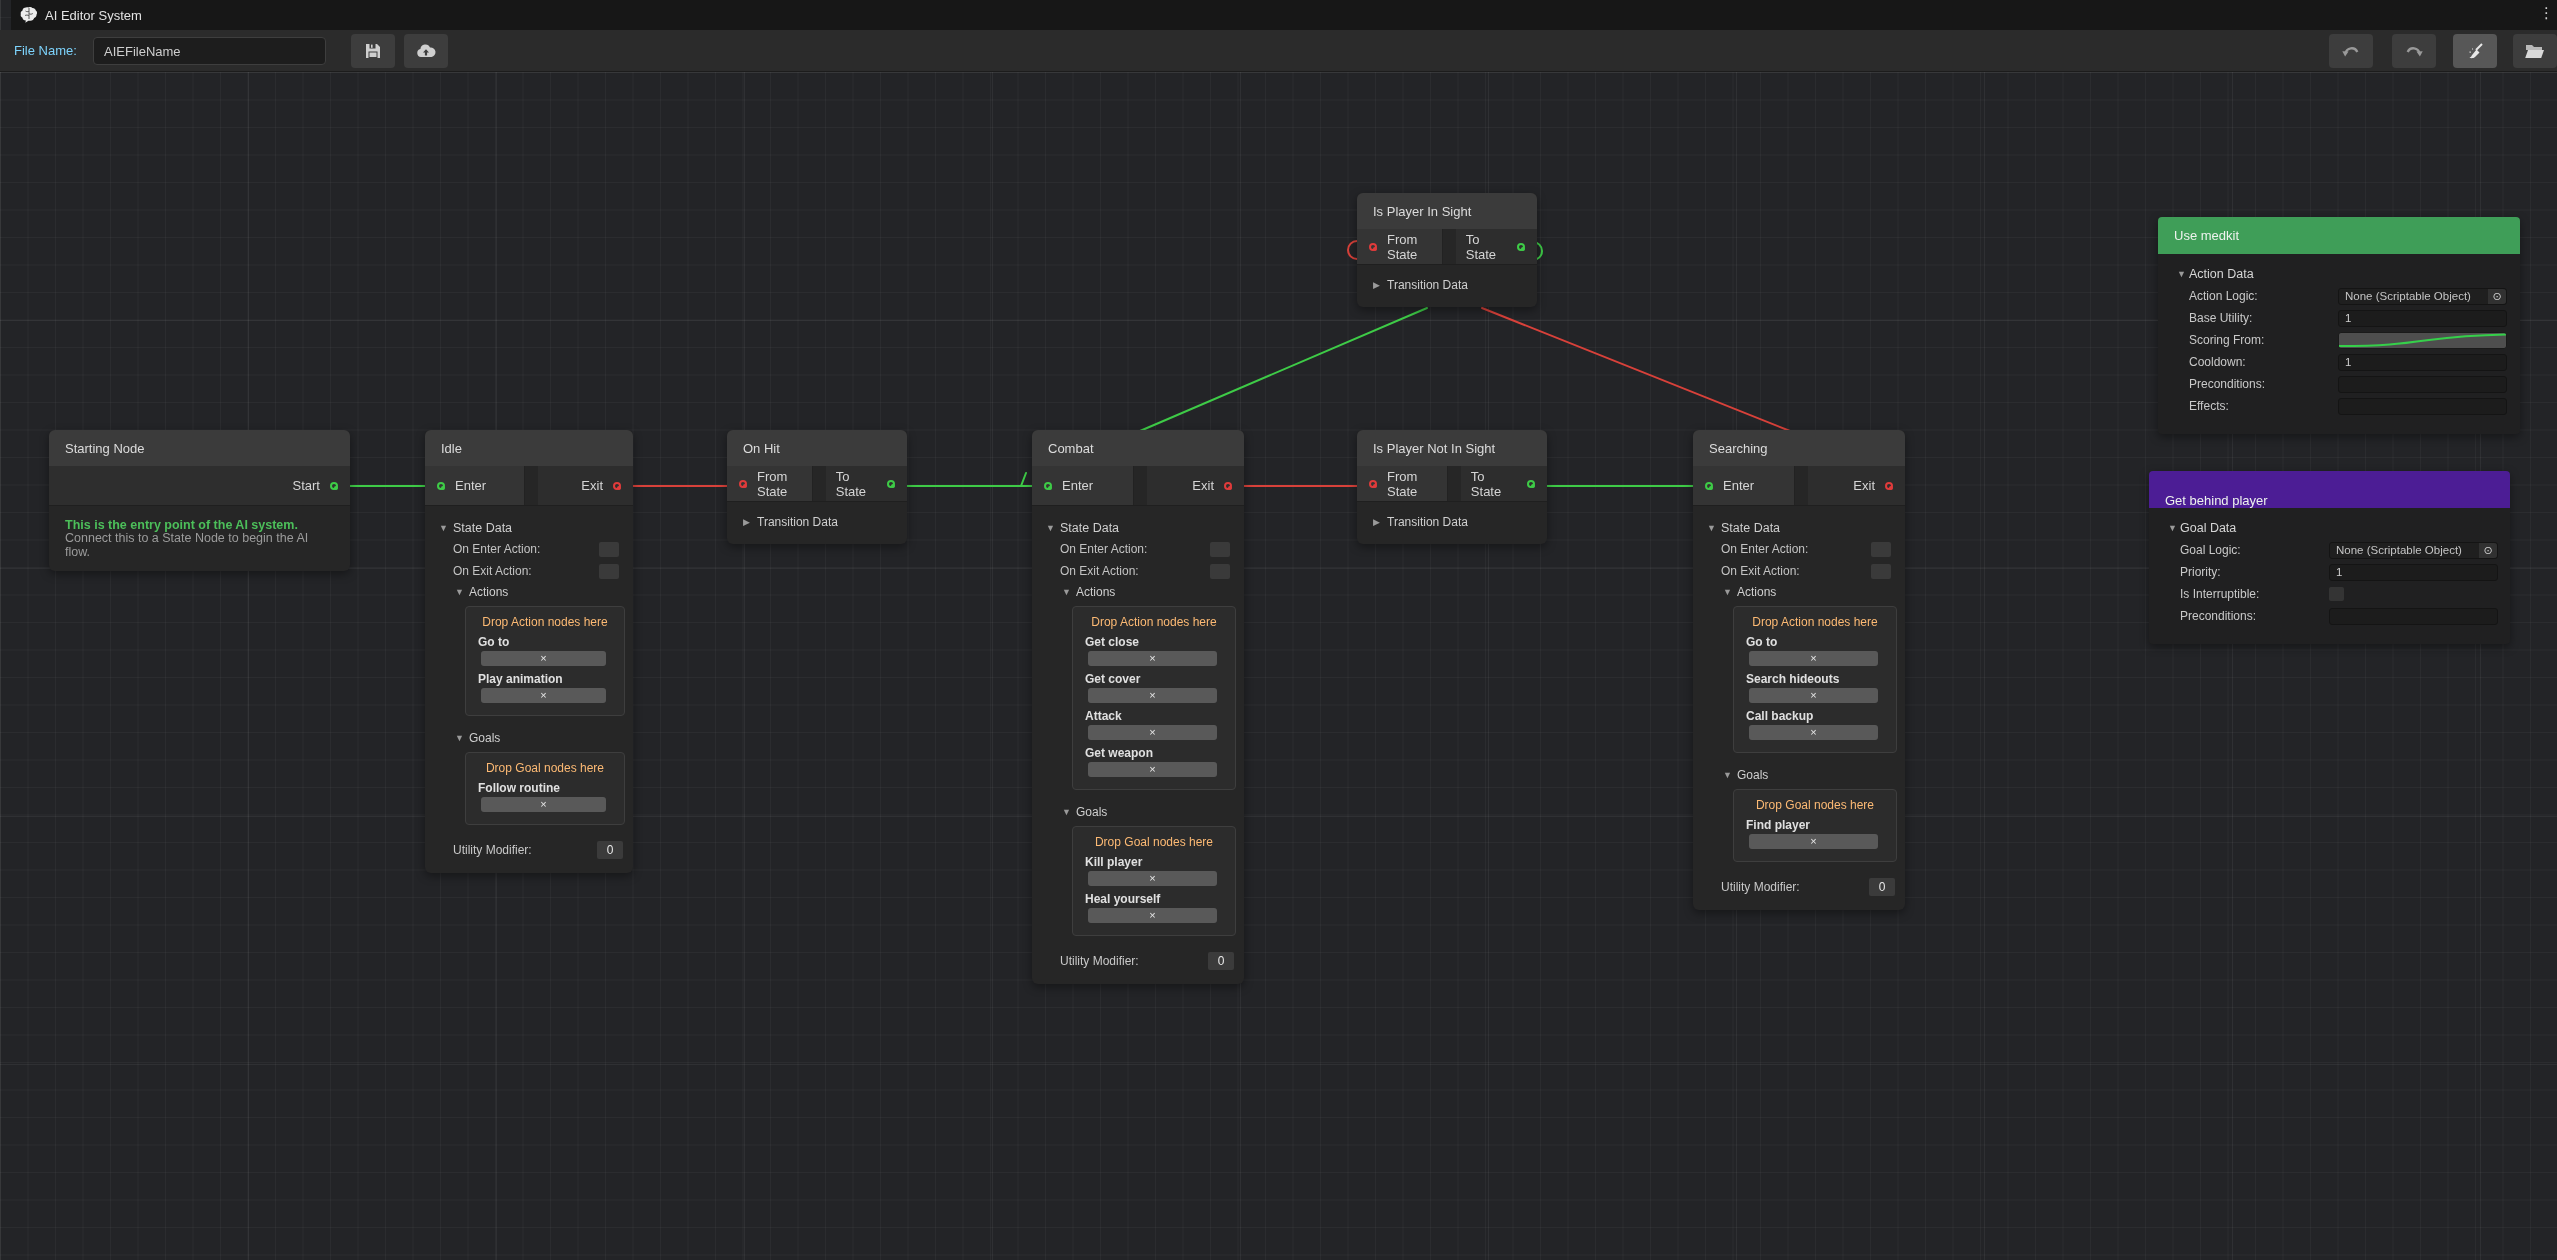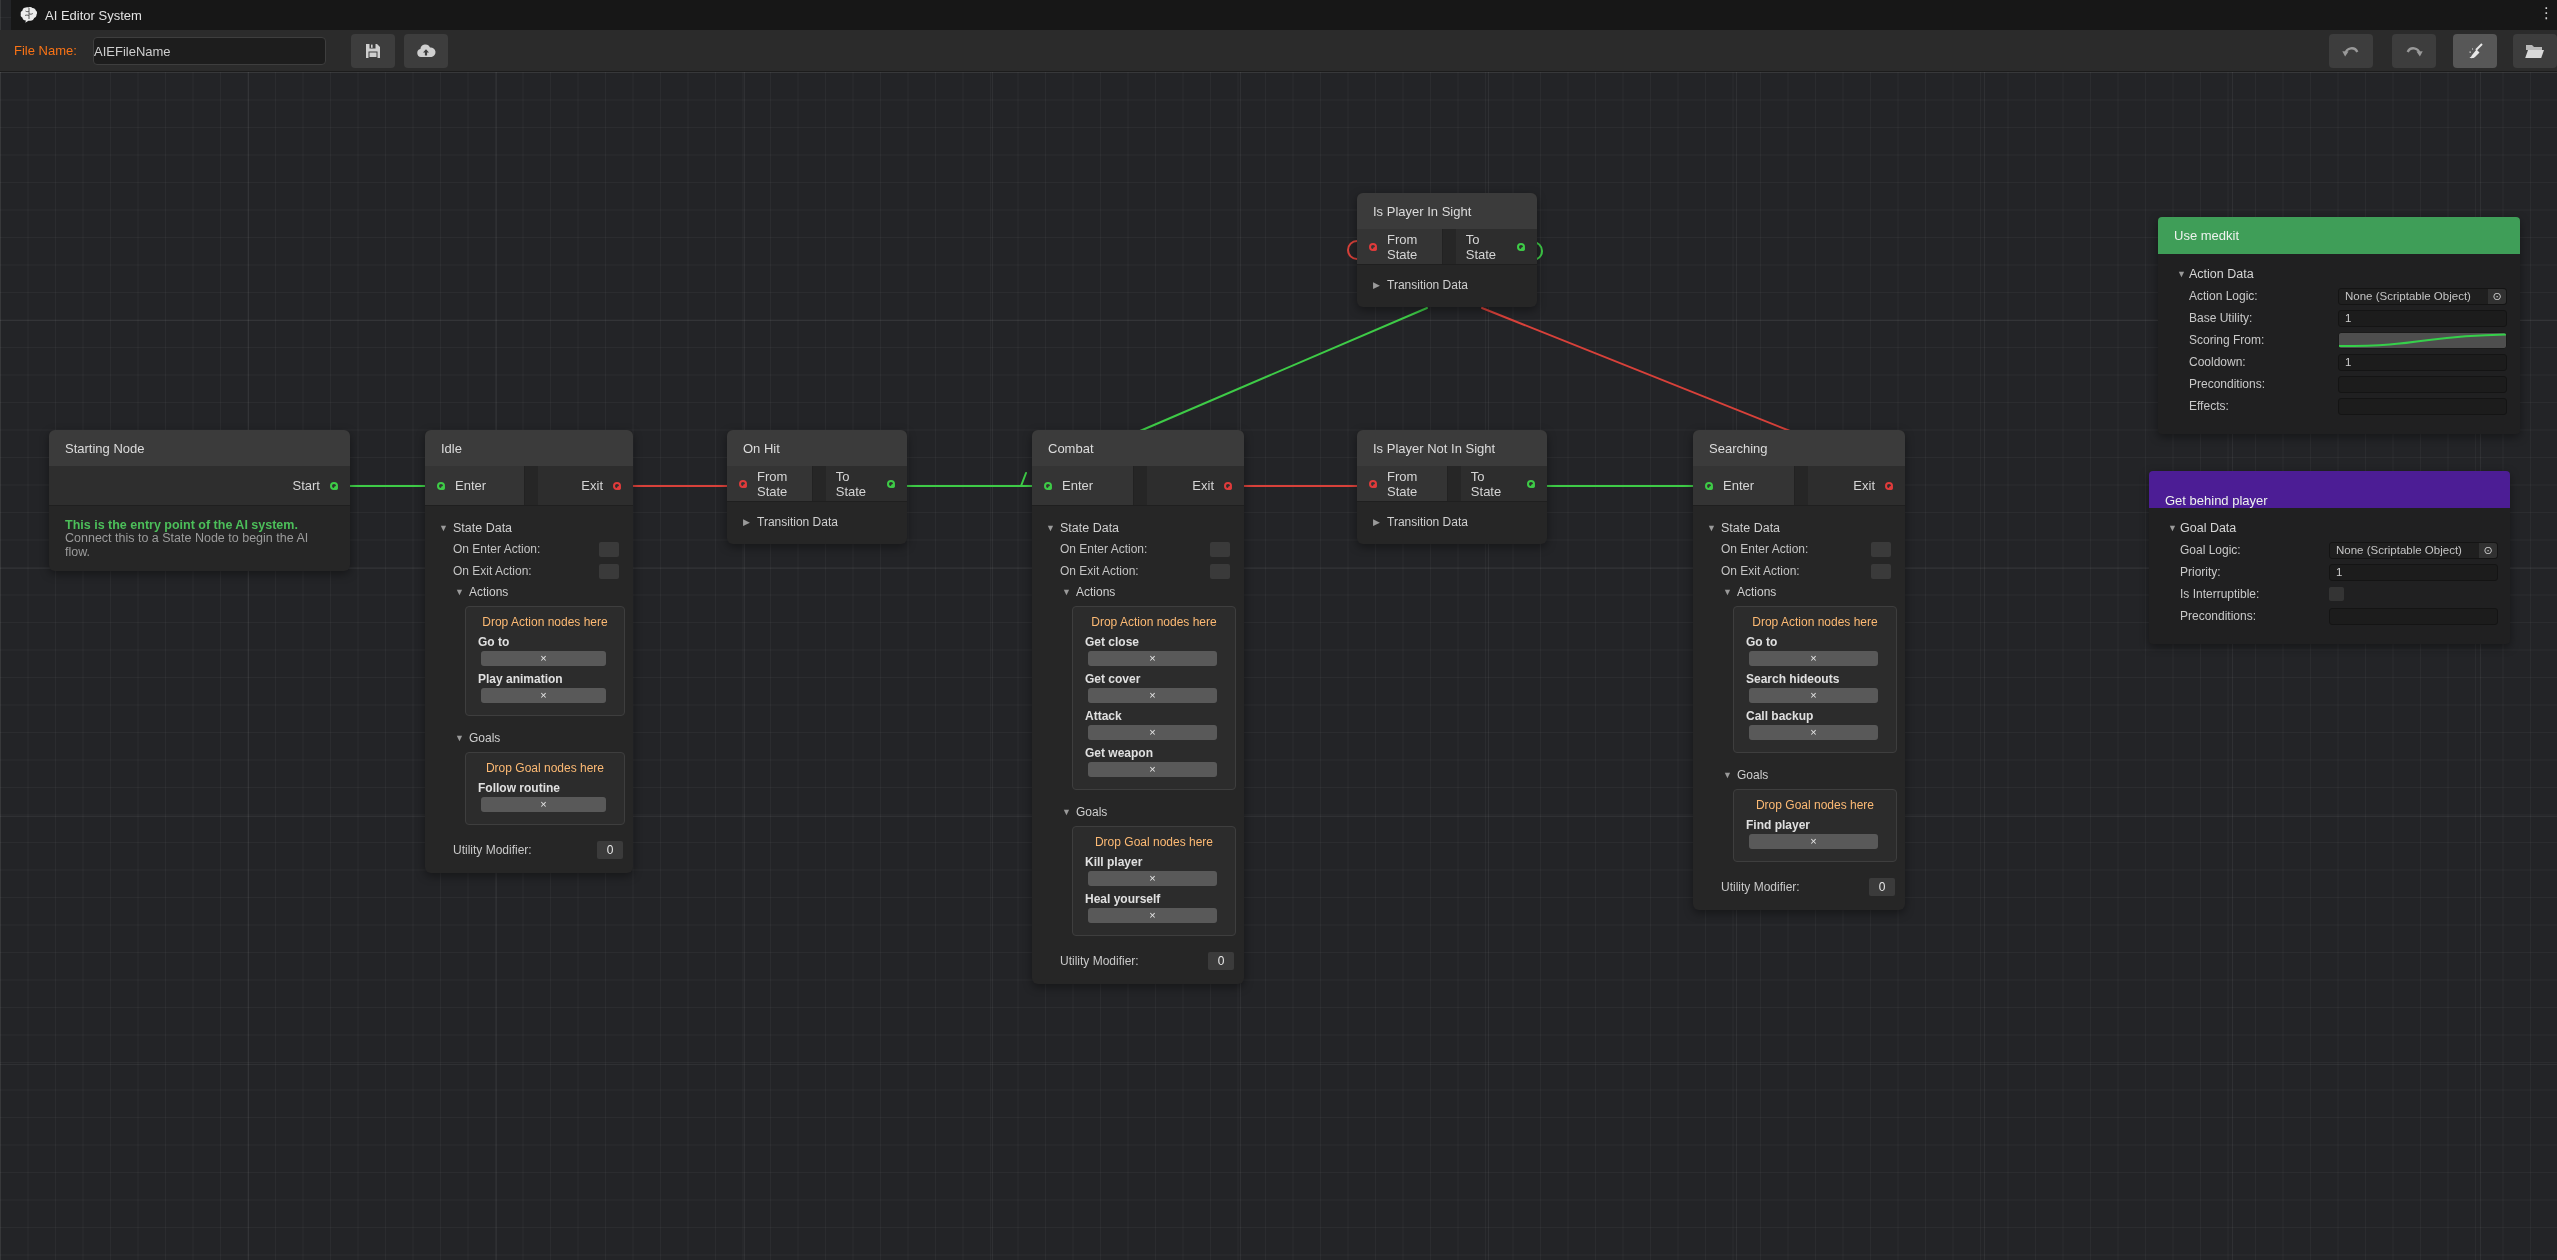--- a/index.html
+++ b/index.html
@@ -7,23 +7,23 @@
     font-family:"Liberation Sans","DejaVu Sans",sans-serif; }
 
   
   #titlebar { position:absolute; left:11px; top:0; width:2557px; height:30px; background:#171717;
     display:flex; align-items:center; z-index:10; }
   #titlebar .logo { margin-left:8px; width:20px; height:20px; }
   #titlebar .title { color:#e3e3e3; font-size:13px; margin-left:6px; }
   #titlebar .kebab { position:absolute; right:14px; top:4px; color:#cfcfcf; font-size:15px; letter-spacing:0; }
   #toolbar { position:absolute; left:0; top:30px; width:2557px; height:42px; background:#2b2b2b;
     z-index:10; border-bottom:1px solid #1c1c1c; }
-  #toolbar .flabel { position:absolute; left:14px; top:13px; color:#f97316; font-size:13px; }
+  #toolbar .flabel { position:absolute; left:14px; top:13px; color:#7dd3fc; font-size:13px; }
   #fileinput { position:absolute; left:93px; top:7px; width:233px; height:28px; background:#1d1d1d;
-    border:1px solid #3e3e3e; border-radius:4px; color:#cfcfcf; font-size:13px; padding:0 0;
+    border:1px solid #3e3e3e; border-radius:4px; color:#cfcfcf; font-size:13px; padding:0 10px;
     font-family:inherit; outline:none; }
   .tbtn { position:absolute; top:4px; width:44px; height:34px; background:#3d3d3d; border:none;
     border-radius:4px; display:flex; align-items:center; justify-content:center; cursor:pointer; }
   .tbtn.lighter { background:#575757; }
   .tbtn svg { display:block; }
 
   
   #canvas { position:absolute; left:0; top:0; width:2557px; height:1260px;
     background-color:#232427;
     background-image:

